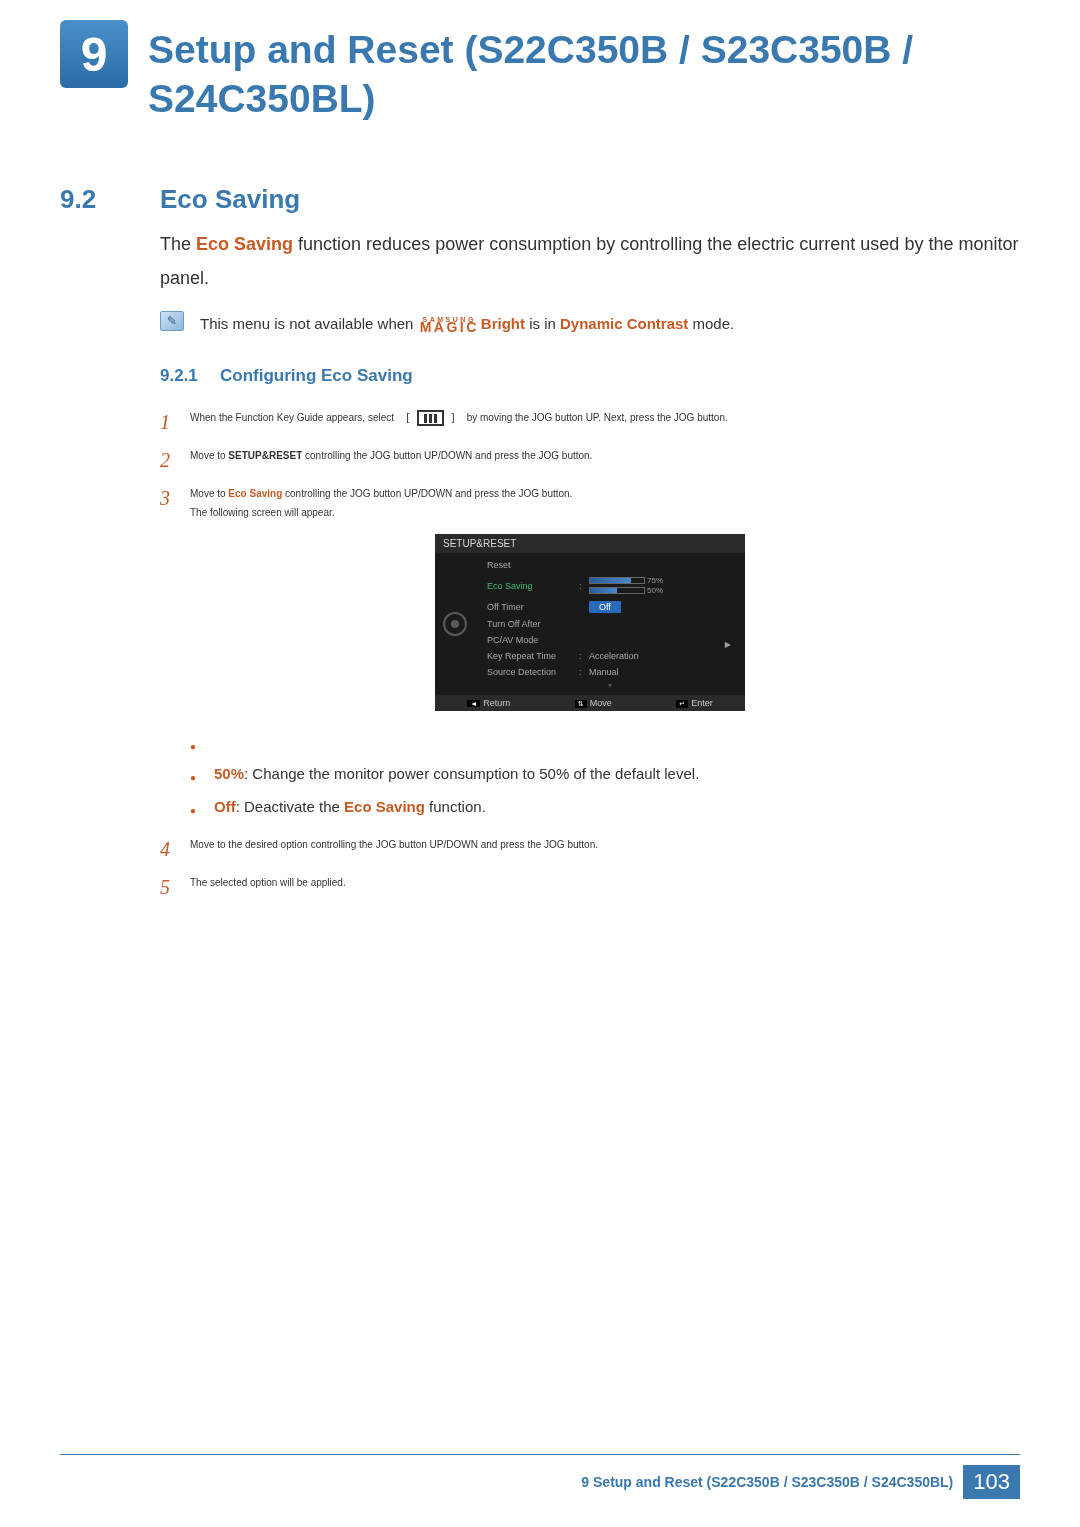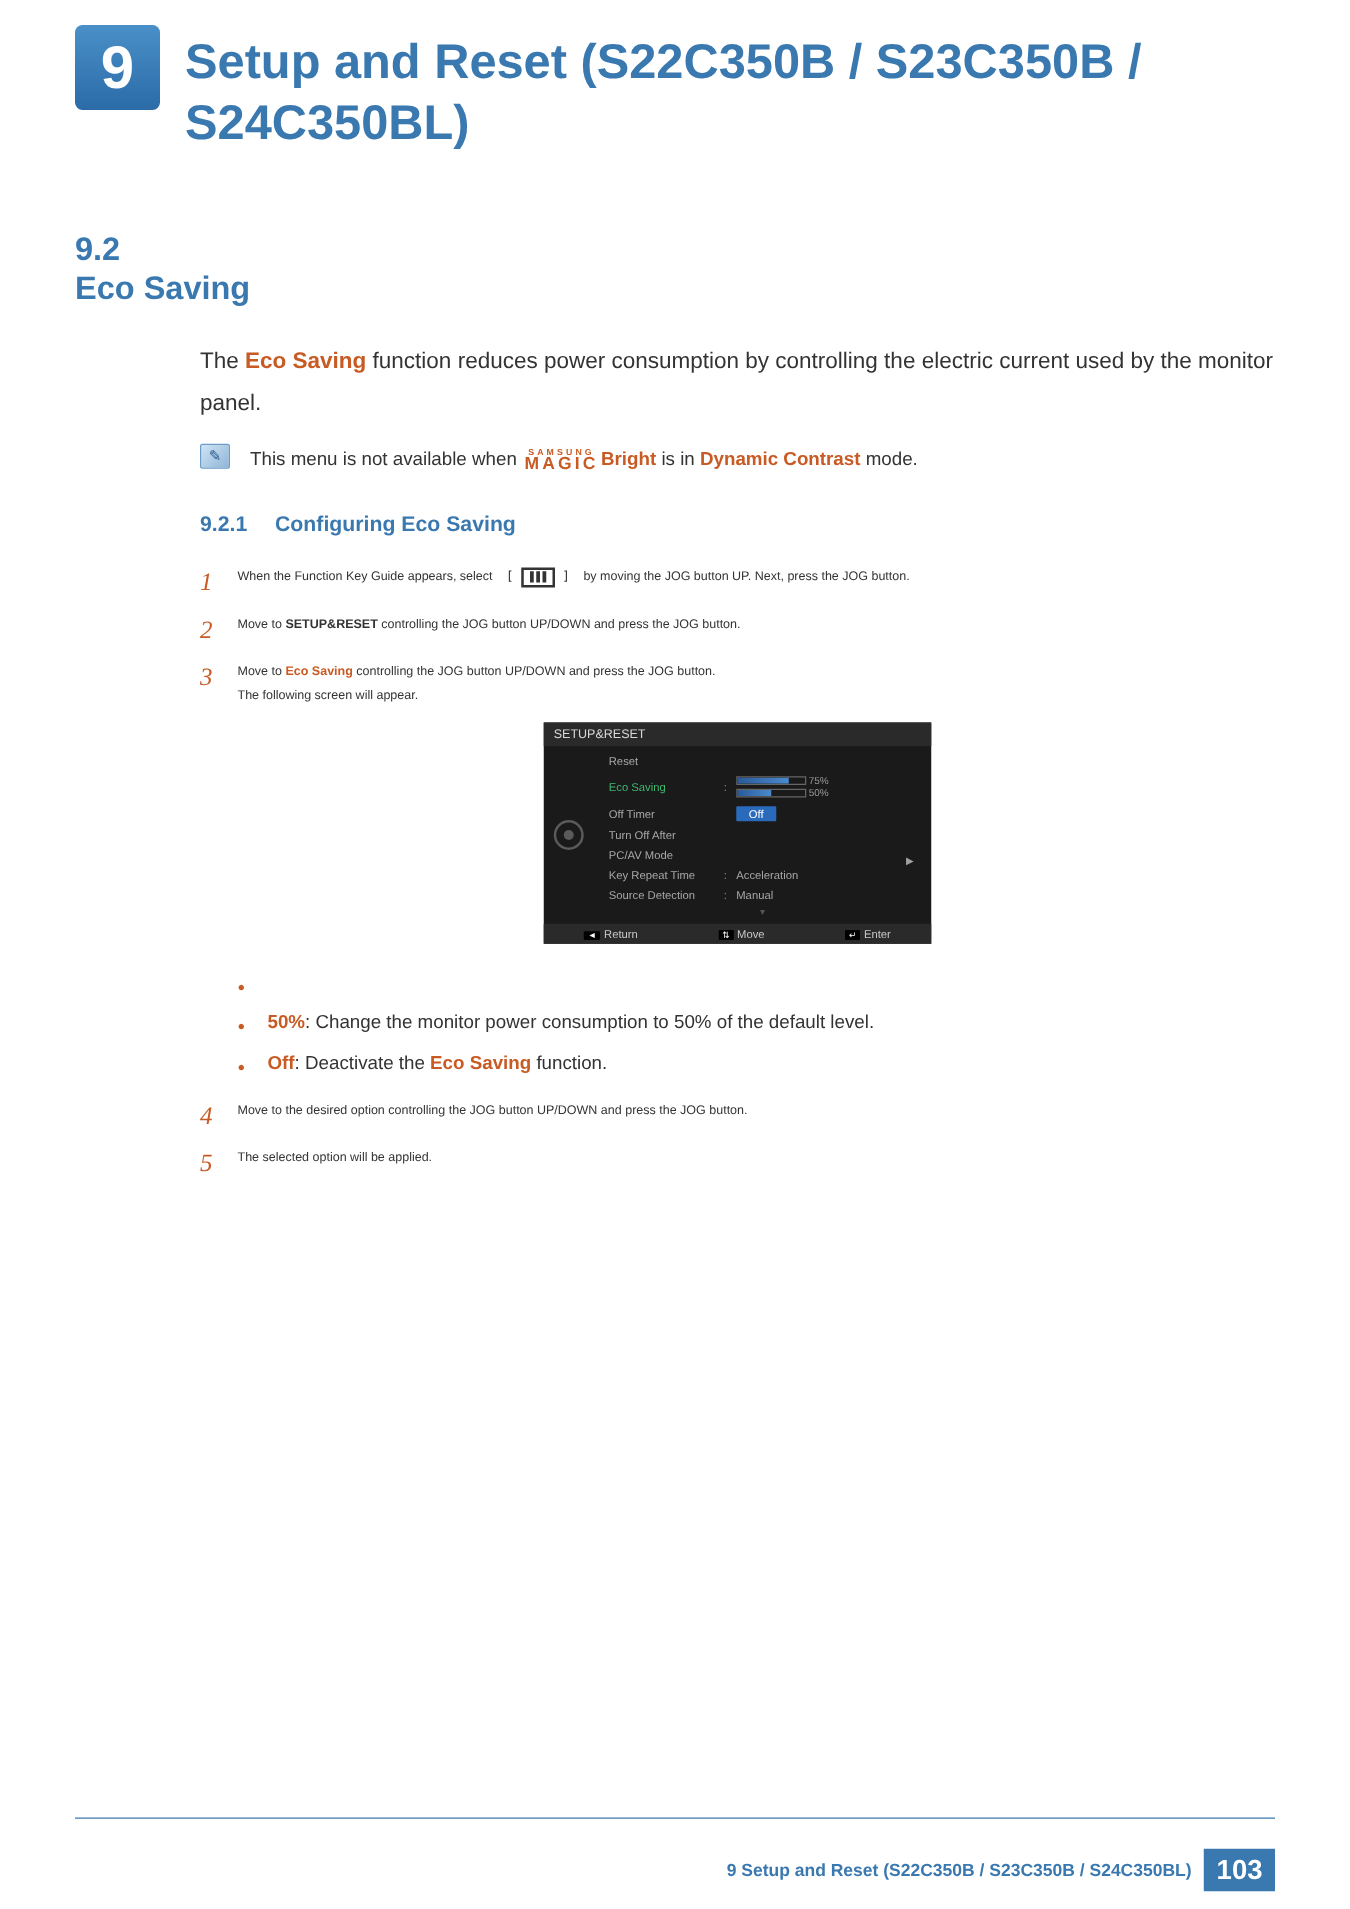--- a/index.html
+++ b/index.html
@@ -1,20 +1,20 @@
 <!DOCTYPE html>
 <html><head>
 <meta charset="utf-8">
 <style>
 * { margin: 0; padding: 0; box-sizing: border-box; }
 body { font-family: Arial, Helvetica, sans-serif; background: #fff; color: #333; width: 1080px; margin: 0 auto; padding: 20px 60px 40px 60px; position: relative; min-height: 1527px; }
 .chapter-header { display: flex; align-items: flex-start; margin-bottom: 60px; }
 .chapter-badge { width: 68px; height: 68px; background: linear-gradient(180deg, #4a90c8 0%, #2a6ba8 100%); border-radius: 6px; display: flex; align-items: center; justify-content: center; color: #fff; font-size: 48px; font-weight: bold; margin-right: 20px; flex-shrink: 0; }
 .chapter-title { font-size: 39px; font-weight: bold; color: #3a78b0; line-height: 1.25; padding-top: 6px; }
-.section-row { display: flex; align-items: baseline; margin-bottom: 25px; flex-direction: column; }
+.section-row { display: flex; align-items: baseline; margin-bottom: 12px; }
 .section-num { font-size: 26px; font-weight: bold; color: #3a78b0; width: 100px; flex-shrink: 0; }
 .section-title { font-size: 26px; font-weight: bold; color: #3a78b0; }
 .body-indent { margin-left: 100px; }
 .para { font-size: 18px; line-height: 1.9; color: #333; margin-bottom: 12px; }
 .em-orange { font-weight: bold; color: #c85a23; }
 .note-row { display: flex; align-items: flex-start; margin-top: 16px; margin-bottom: 30px; }
 .note-icon { width: 24px; height: 20px; background: linear-gradient(135deg, #d0e3f5, #8eb6d8); border: 1px solid #6b9bc7; border-radius: 2px; margin-right: 16px; flex-shrink: 0; display:flex; align-items:center; justify-content:center; font-size:12px; color:#2a5a8a; font-style:normal; }
 .note-text { font-size: 15px; line-height: 1.7; color: #333; }
 .magic-logo { display: inline-flex; flex-direction: column; align-items: center; line-height: 0.8; vertical-align: middle; margin: 0 2px; }
 .magic-logo .s { font-size: 7px; font-weight: bold; color: #c85a23; letter-spacing: 2.5px; }
@@ -46,23 +46,23 @@
 .osd-bar-fill { height: 100%; background: linear-gradient(90deg, #2a5a9a, #4a8acc); }
 .osd-bar-lbl { font-size: 8px; margin-left: 2px; color: #999; }
 .osd-off-pill { background: #2a6aba; color: #fff; padding: 1px 10px; display: inline-block; font-size: 9px; border-radius: 1px; }
 .osd-arrow-right { position: absolute; right: 6px; color: #a0a0a0; font-size: 8px; }
 .osd-chev-down { text-align: center; color: #555; font-size: 8px; padding: 1px 0; }
 .osd-footer { background: #2a2a2a; display: flex; justify-content: space-around; padding: 3px 0; font-size: 9px; color: #c8c8c8; }
 .osd-footer div span.ic { background: #000; color: #fff; font-size: 7px; padding: 0 3px; border-radius: 1px; margin-right: 3px; display: inline-block; }
 .bullet-list { margin: 4px 0 14px 30px; }
 .bullet-item { display: flex; font-size: 15px; line-height: 1.9; color: #333; margin-bottom: 4px; }
 .bullet-dot { color: #c85a23; width: 24px; flex-shrink: 0; font-size: 10px; padding-top: 8px; }
-.page-footer { position: absolute; bottom: 14px; right: 60px; display: flex; align-items: center; }
+.page-footer { position: absolute; bottom: 28px; right: 60px; display: flex; align-items: center; }
 .footer-text { font-size: 14px; font-weight: bold; color: #3a78b0; margin-right: 10px; }
-.footer-pagenum { background: #3a78b0; color: #fff; font-size: 22px; font-weight: bold; padding: 4px 10px; }
+.footer-pagenum { background: #3a78b0; color: #fff; font-size: 22px; font-weight: normal; padding: 4px 10px; }
 .footer-rule { position: absolute; bottom: 72px; left: 60px; right: 60px; border-top: 1px solid #3a78b0; }
 </style>
 </head>
 <body>
 
 <div class="chapter-header">
   <div class="chapter-badge">9</div>
   <div class="chapter-title">Setup and Reset (S22C350B / S23C350B / S24C350BL)</div>
 </div>
 

